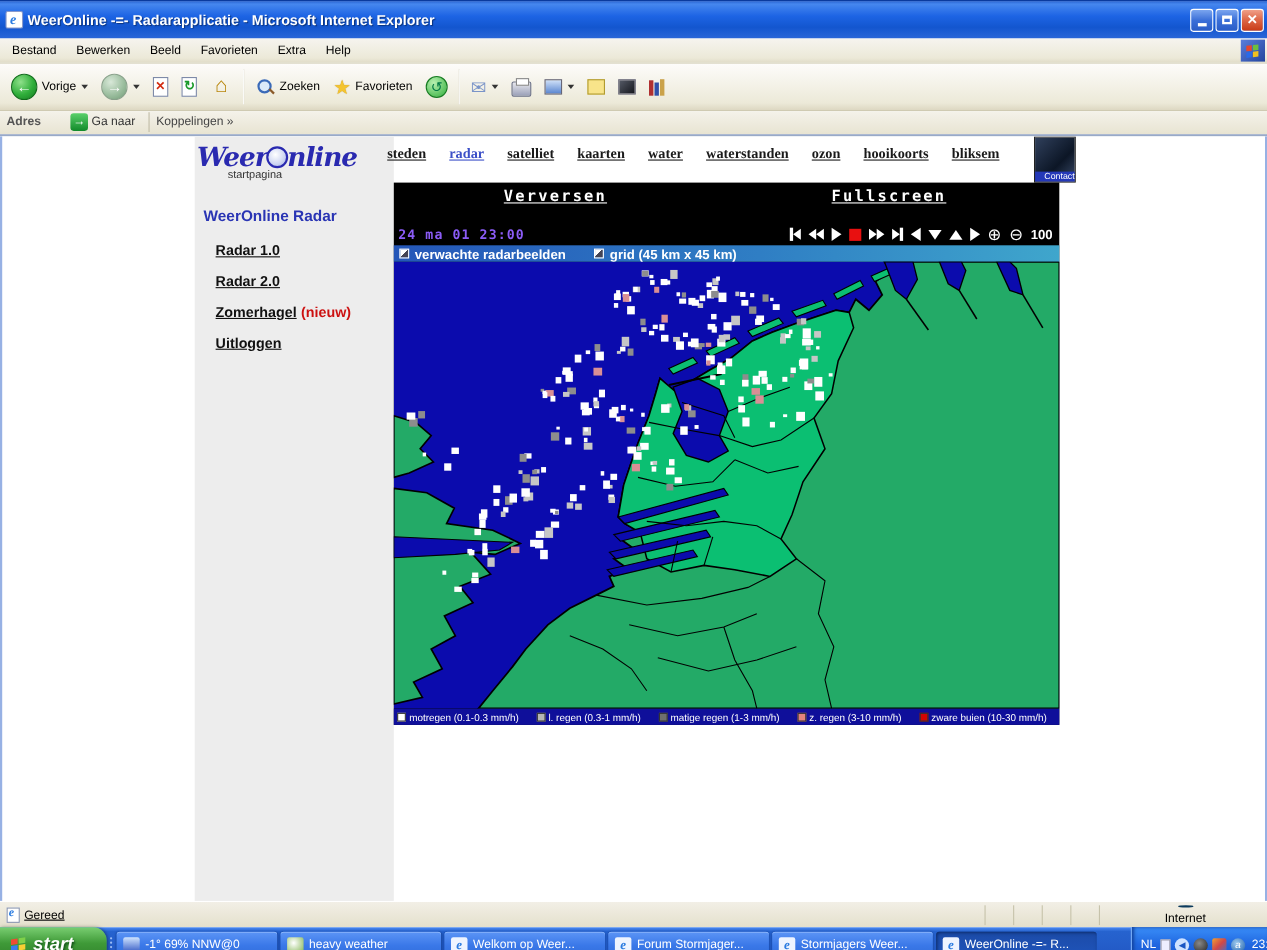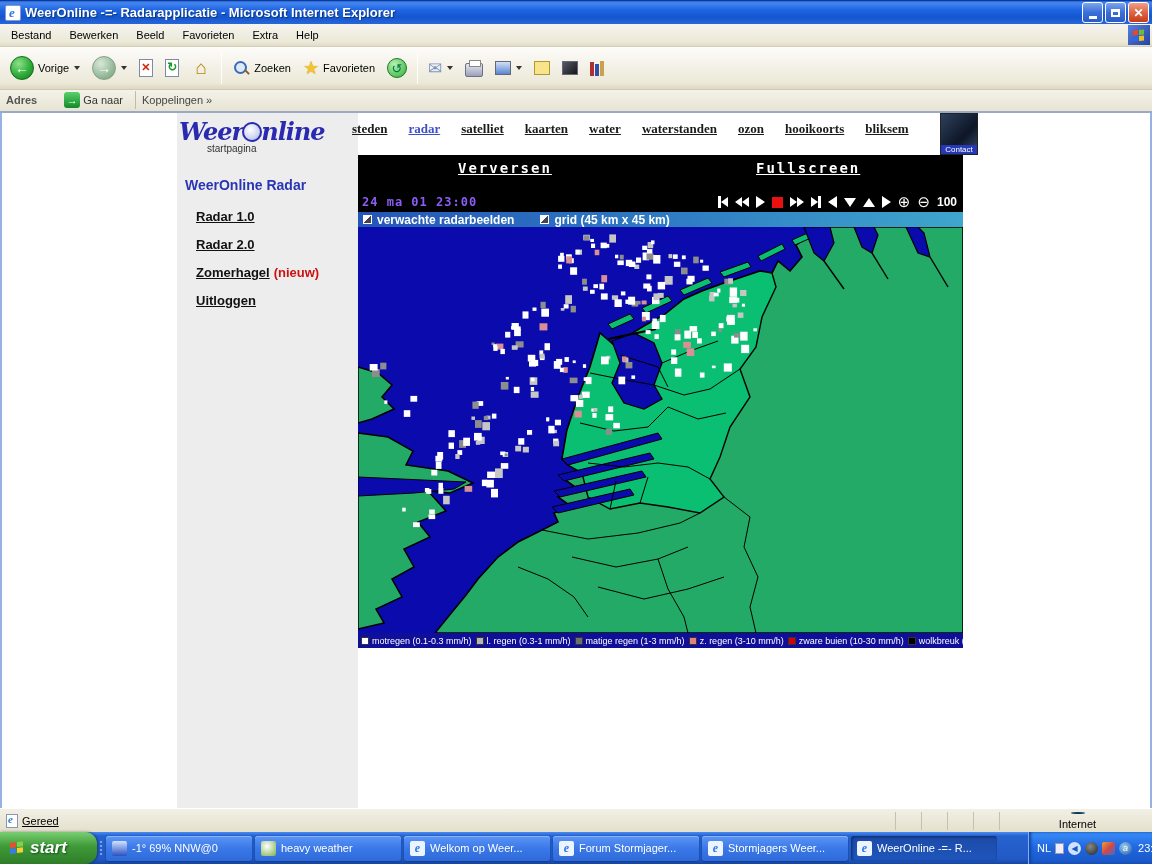--- a/index.html
+++ b/index.html
@@ -1,21 +1,21 @@
 <!DOCTYPE html>
 <html><head>
 <meta charset="utf-8">
 <style>
   * { margin:0; padding:0; box-sizing:border-box; }
   html,body { width:1152px; height:864px; overflow:hidden; }
   body { font-family:"Liberation Sans", sans-serif; font-size:11px; background:#fff; }
   .screen { position:relative; width:1152px; height:864px; background:#fff; }
 
   
-  .titlebar { height:24px; display:flex; align-items:center; padding:0 3px 0 5px;
+  .titlebar { height:35px; display:flex; align-items:center; padding:0 3px 0 5px;
     background:linear-gradient(180deg,#2964d2 0%,#4687ef 8%,#1d64e4 40%,#1356cf 70%,#2a66d8 100%);
     border-top:1px solid #0a3a9e; }
   .titlebar .appicon { width:16px; height:16px; margin-right:4px; background:#fff; border:1px solid #8899cc; position:relative; border-radius:2px; }
   .titlebar .appicon::after { content:"e"; position:absolute; left:3px; top:-1px; color:#2a7be0; font:bold italic 13px "Liberation Serif",serif; }
   .titlebar .title { color:#fff; font-weight:bold; font-size:13px; text-shadow:1px 1px 1px #0a3178; flex:1; white-space:nowrap; overflow:hidden; }
   .winbtn { width:21px; height:21px; margin-left:2px; border-radius:3px; border:1px solid #fff;
     background:linear-gradient(180deg,#7ba5ef 0%,#3b6fd8 50%,#2a5cc6 100%); color:#fff; font-size:11px;
     display:flex; align-items:center; justify-content:center; }
   .winbtn.close { background:linear-gradient(180deg,#f0a089 0%,#df6a4a 45%,#c83a16 100%); }
   .winbtn .minglyph { width:8px; height:3px; background:#fff; margin-top:9px; }
@@ -86,21 +86,21 @@
   .logo { position:absolute; left:177px; top:4px; width:150px; }
   .logo .l1 { font:bold italic 24px "DejaVu Serif", serif; color:#2a2ab0; letter-spacing:-1px; }
   .logo .globe { display:inline-block; width:20px; height:20px; border-radius:50%; border:2px solid #2a2ab0;
      background:radial-gradient(circle at 40% 35%, #fff 0%, #cdd5f2 60%, #9aa8e0 100%); position:relative; top:2px; margin:0 -1px; }
   .logo .sub { font-size:10px; color:#333; margin-left:28px; margin-top:-3px; }
 
   .site-nav { position:absolute; left:350px; top:8px; width:590px; display:flex; gap:21px; font:bold 13px "Liberation Serif", serif; }
   .site-nav a { color:#1a1a1a; text-decoration:underline; white-space:nowrap; }
   .site-nav a.active { color:#3c50c8; }
   .contact { position:absolute; left:938px; top:0px; width:38px; height:42px; background:linear-gradient(135deg,#30405c 0%,#0c1626 60%,#3a4a68 100%); border:1px solid #222; }
-  .contact .cl { position:absolute; bottom:0; left:0; right:0; background:#2438b8; color:#fff; font-size:8px; text-align:center; }
+  .contact .cl { position:absolute; bottom:0; left:0; right:0; background:#2438b8; color:#fff; font-size:8px; text-align:right; }
 
   .side-title { position:absolute; left:183px; top:64px; font:bold 14px "Liberation Sans",sans-serif; color:#2a35b4; }
   .side-links { position:absolute; left:194px; top:96px; display:flex; flex-direction:column; gap:13px; }
   .side-links .sl { font:bold 13px "Liberation Sans",sans-serif; }
   .side-links .sl a { color:#111; text-decoration:underline; }
   .side-links .badge { color:#cc1111; text-decoration:none; margin-left:4px; }
 
   
   .panel { position:absolute; left:356px; top:42px; width:605px; height:493px; background:#000; display:flex; flex-direction:column; }
   .panel-links { height:28px; position:relative; font:bold 14px "DejaVu Sans Mono", monospace; color:#fff; }
@@ -123,21 +123,21 @@
   .zoomlevel { color:#fff; font:bold 12px "Liberation Sans",sans-serif; }
 
   .layerbar { height:15px; background:linear-gradient(90deg,#2456b8 0%,#2f7ec4 55%,#3fa6cc 100%); display:flex; align-items:center; gap:26px; padding-left:5px; }
   .layeritem { display:flex; align-items:center; gap:5px; }
   .chk { width:9px; height:9px; border:1px solid #fff; background:linear-gradient(135deg,#ffffff 45%,#445 46%); }
   .layeritem .llbl { color:#fff; font:bold 12px "Liberation Sans",sans-serif; }
 
   .map { height:406px; position:relative; }
   .map svg { display:block; }
 
-  .legendbar { height:15px; background:#0f0f9a; display:flex; padding-left:3px; gap:4px; overflow:hidden; }
+  .legendbar { height:15px; background:#0f0f9a; display:flex; padding-left:3px; gap:16px; overflow:hidden; }
   .legenditem { display:flex; align-items:center; gap:3px; white-space:nowrap; }
   .legenditem .lsq { width:8px; height:8px; border:1px solid #333; }
   .legenditem .ltxt { color:#fff; font-size:9px; }
 
   
   .statusbar { height:24px; background:linear-gradient(180deg,#f2efe6,#e4e0cc); border-top:1px solid #fff; display:flex; align-items:center; padding:0 3px; }
   .statusbar .spane { display:flex; align-items:center; gap:4px; height:18px; }
   .statusbar .main { flex:1; padding-left:3px;text-decoration:underline; }
   .statusbar .mini { width:26px; border-left:1px solid #c6c2aa; height:18px; }
   .statusbar .zone { width:150px; border-left:1px solid #c6c2aa; padding-left:6px;flex-direction:column; }

